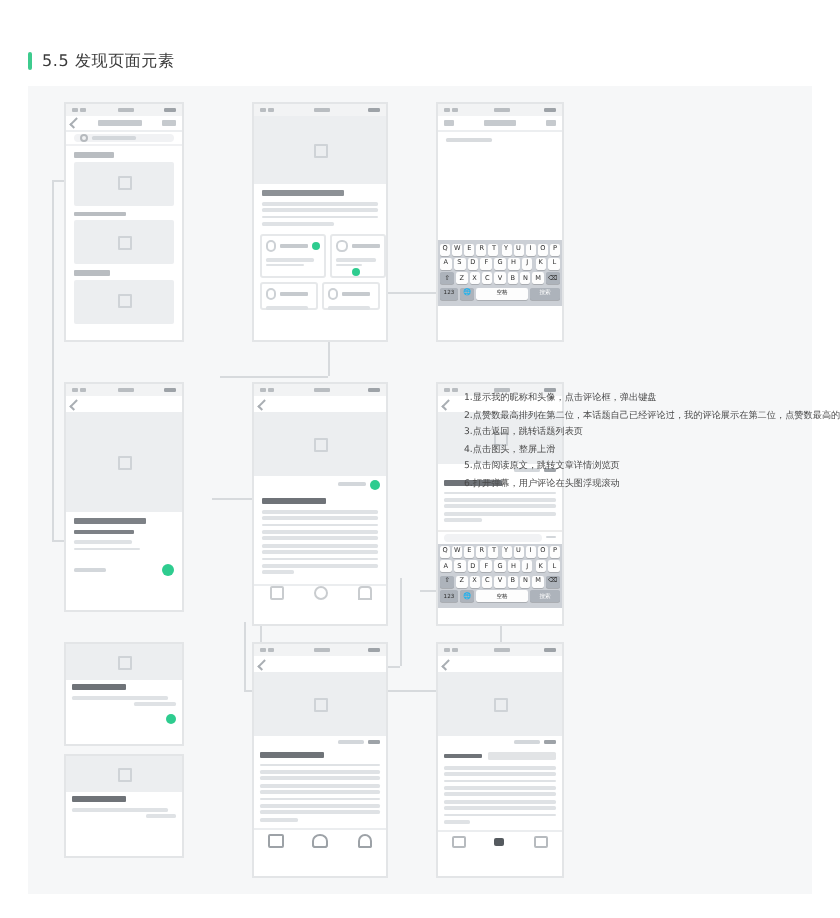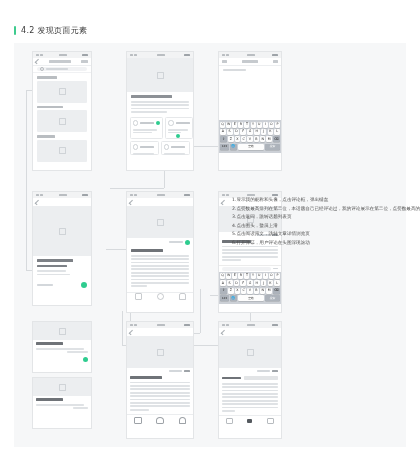--- a/index.html
+++ b/index.html
@@ -112,21 +112,21 @@
     position:absolute;left:232px;top:196px;width:168px;
     font-size:4.6px;line-height:8.6px;color:#4a4a4a;
   }
   .notes div{white-space:nowrap;}
 </style>
 </head>
 <body>
 
 <div class="page-title">
   <span class="title-bar"></span>
-  <span>4.2 发现页面元素</span>
+  <span>5.5 发现页面元素</span>
 </div>
 
 <div class="canvas">
 
   <div class="conn" style="left:12px;top:47px;width:48px;height:0;border-top-width:.6px;"></div>
   <div class="conn" style="left:12px;top:47px;width:0;height:180px;border-left-width:.6px;"></div>
   <div class="conn" style="left:12px;top:227px;width:30px;height:0;border-top-width:.6px;"></div>
 
   <div class="conn" style="left:150px;top:103px;width:88px;height:0;border-top-width:.6px;"></div>
   <div class="conn" style="left:150px;top:103px;width:0;height:42px;border-left-width:.6px;"></div>

